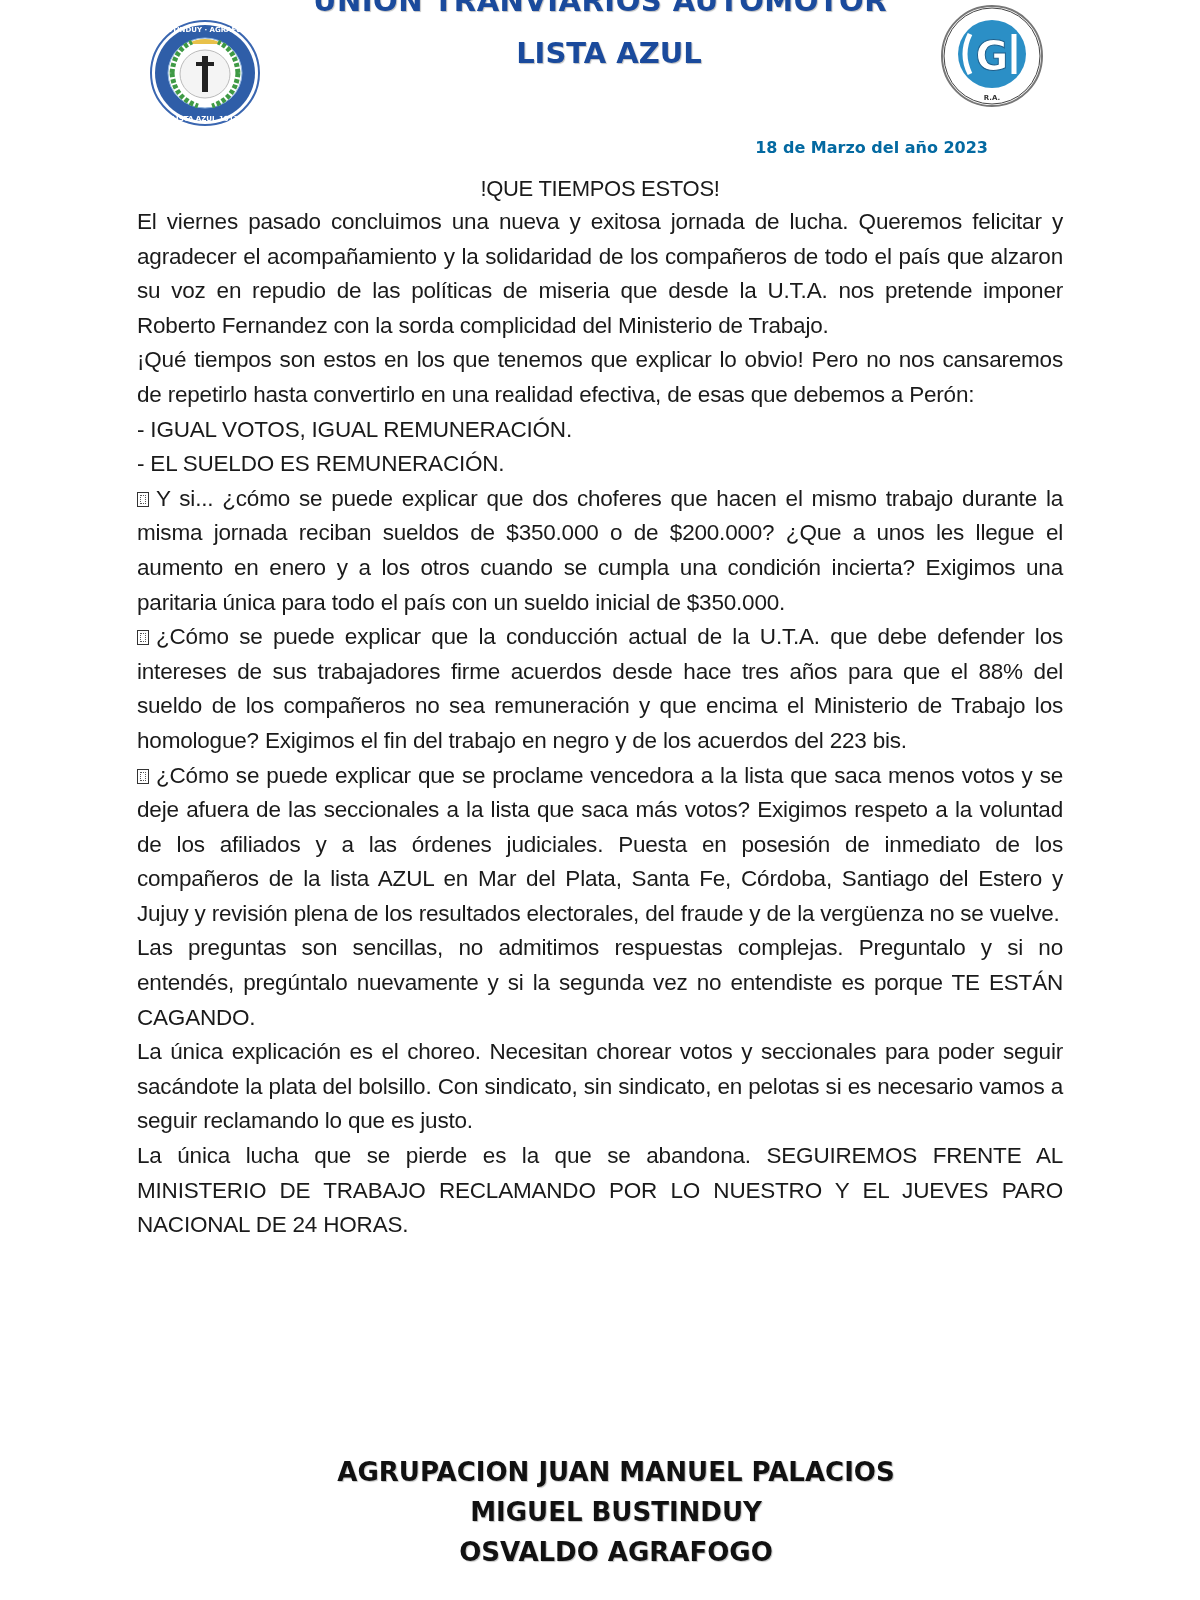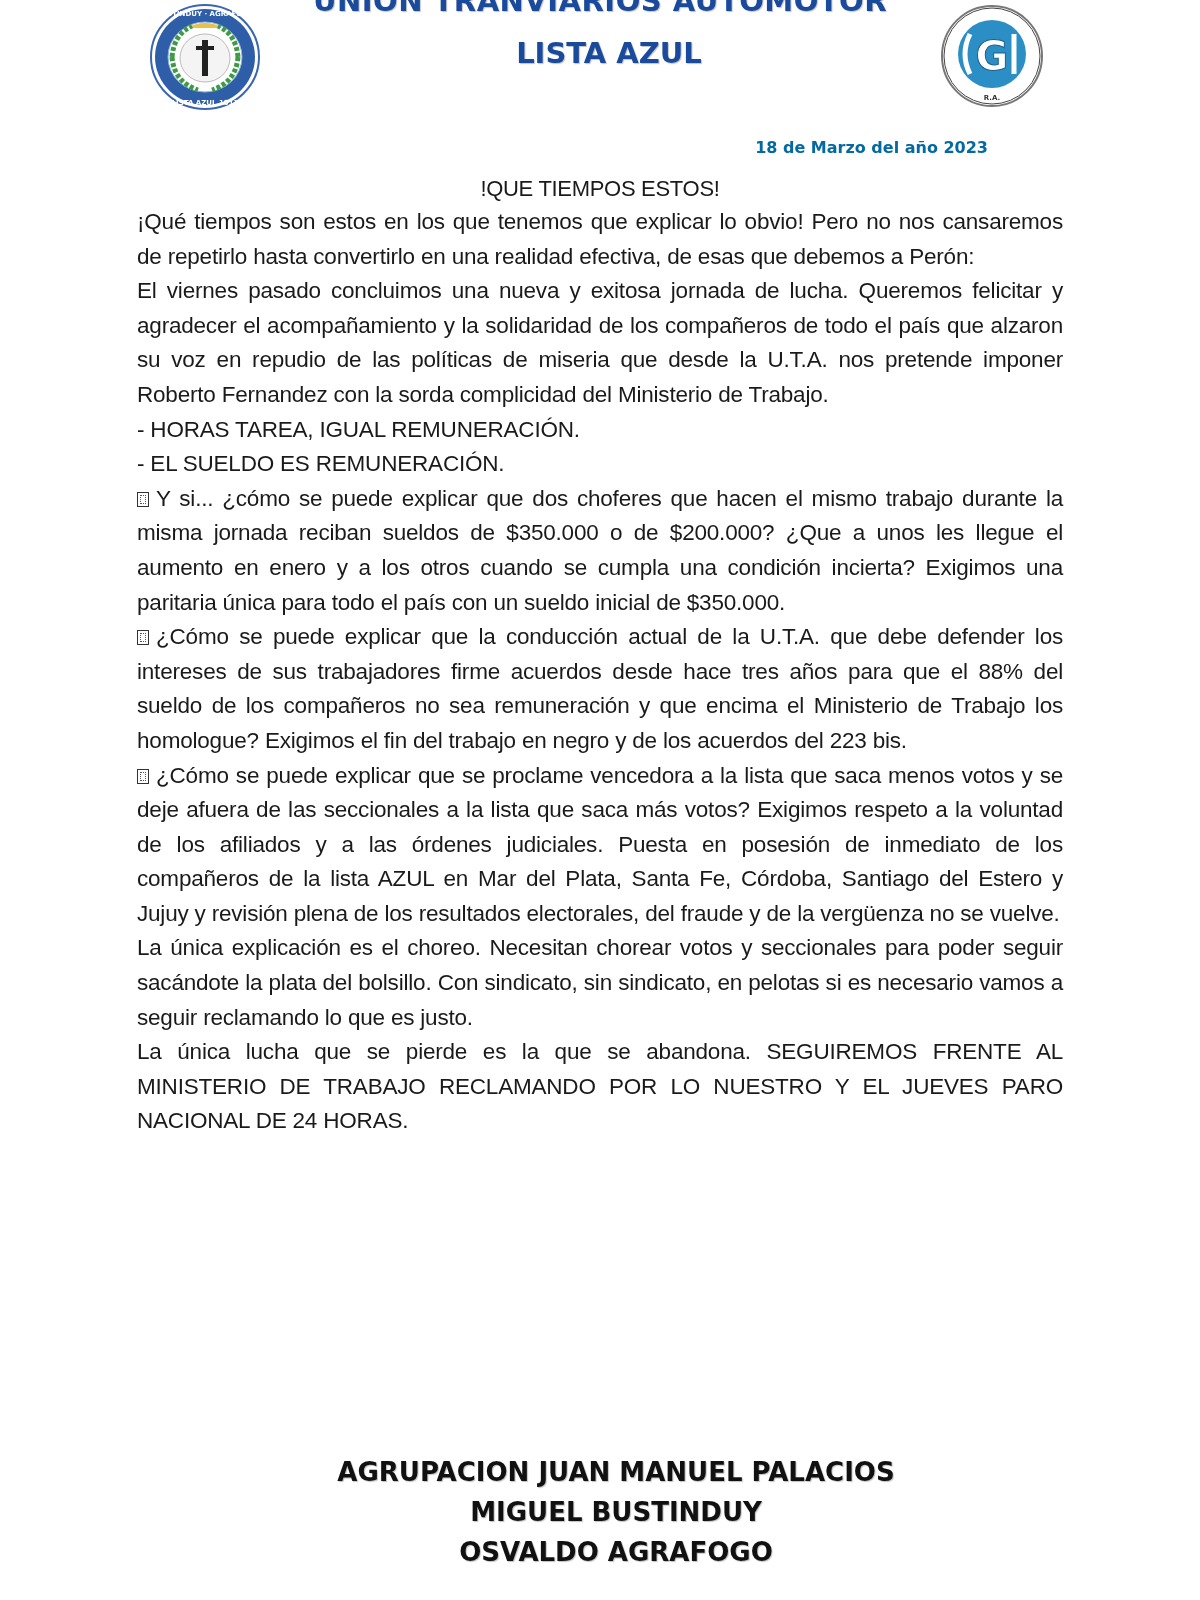--- a/index.html
+++ b/index.html
@@ -1,20 +1,20 @@
 <!DOCTYPE html>
 <html><head>
 <meta charset="utf-8">
 <style>
   html, body { margin: 0; padding: 0; background: #ffffff; }
   body { width: 1200px; height: 1600px; position: relative; overflow: hidden; font-family: "Liberation Sans", sans-serif; color: #1a1a1a; }
   .header { position: absolute; left: 0; top: 0; width: 1200px; height: 130px; }
   .title1 { position: absolute; left: 0; width: 1200px; top: -16px; text-align: center; font-family: "DejaVu Sans", sans-serif; font-weight: bold; font-size: 29px; color: #1a4a9c; letter-spacing: 0.5px; text-shadow: 1px 1px 1px rgba(0,0,0,0.25); white-space: nowrap; }
   .title2 { position: absolute; left: 0; width: 1200px; top: 36px; text-align: center; font-family: "DejaVu Sans", sans-serif; font-weight: bold; font-size: 29px; color: #1a4a9c; text-shadow: 1px 1px 1px rgba(0,0,0,0.25); padding-left: 9px; }
-  .logo-left { position: absolute; left: 148px; top: 2px; width: 114px; height: 110px; }
+  .logo-left { position: absolute; left: 148px; top: 18px; width: 114px; height: 110px; }
   .logo-right { position: absolute; left: 940px; top: 4px; width: 104px; height: 104px; }
   .date { position: absolute; right: 212px; top: 138px; font-family: "DejaVu Sans", sans-serif; font-weight: bold; font-size: 16px; color: #0369a1; }
   .doc-title { position: absolute; left: 0; width: 1200px; top: 176px; text-align: center; font-size: 22px; color: #1a1a1a; letter-spacing: -0.3px; }
   .body { position: absolute; left: 137px; top: 205px; width: 926px; font-size: 22.5px; line-height: 34.6px; color: #1a1a1a; letter-spacing: -0.2px; }
   .body p { margin: 0; text-align: justify; }
   .body .line-left { text-align: left; }
   .box { display: inline-block; width: 12px; height: 15px; border: 1.6px solid #333; box-sizing: border-box; vertical-align: -1px; margin-right: 7px; position: relative; }
   .box::after { content: ""; position: absolute; left: 2px; top: 2px; right: 2px; bottom: 2px; border: 1px dotted #555; }
   .sig { position: absolute; left: 0; width: 1232px; text-align: center; font-family: "DejaVu Sans", sans-serif; font-weight: bold; font-size: 26px; color: #111; text-shadow: 1px 1px 1px rgba(0,0,0,0.25); }
   .sig1 { top: 1457px; }
@@ -54,26 +54,27 @@
       <path d="M74 30 L74 70" fill="none" stroke="#ffffff" stroke-width="5"></path>
       <text x="52" y="96" font-size="7" text-anchor="middle" fill="#333" font-family="DejaVu Sans, sans-serif" font-weight="bold">R.A.</text>
     </svg>
   </div>
 </div>
 
 <div class="date">18 de Marzo del año 2023</div>
 <div class="doc-title">!QUE TIEMPOS ESTOS!</div>
 
 <div class="body">
+  <p>El viernes pasado concluimos una nueva y exitosa jornada de lucha. Queremos felicitar y agradecer el acompañamiento y la solidaridad de los compañeros de todo el país que alzaron su voz en repudio de las políticas de miseria que desde la U.T.A. nos pretende imponer Roberto Fernandez con la sorda complicidad del Ministerio de Trabajo.</p>
   <p>¡Qué tiempos son estos en los que tenemos que explicar lo obvio! Pero no nos cansaremos de repetirlo hasta convertirlo en una realidad efectiva, de esas que debemos a Perón:</p>
-  <p>El viernes pasado concluimos una nueva y exitosa jornada de lucha. Queremos felicitar y agradecer el acompañamiento y la solidaridad de los compañeros de todo el país que alzaron su voz en repudio de las políticas de miseria que desde la U.T.A. nos pretende imponer Roberto Fernandez con la sorda complicidad del Ministerio de Trabajo.</p>
-  <p class="line-left">- HORAS TAREA, IGUAL REMUNERACIÓN.</p>
+  <p class="line-left">- IGUAL VOTOS, IGUAL REMUNERACIÓN.</p>
   <p class="line-left">- EL SUELDO ES REMUNERACIÓN.</p>
   <p><span class="box"></span><span>Y si... ¿cómo se puede explicar que dos choferes que hacen el mismo trabajo durante la misma jornada reciban sueldos de $350.000 o de $200.000? ¿Que a unos les llegue el aumento en enero y a los otros cuando se cumpla una condición incierta? Exigimos una paritaria única para todo el país con un sueldo inicial de $350.000.</span></p>
   <p><span class="box"></span><span>¿Cómo se puede explicar que la conducción actual de la U.T.A. que debe defender los intereses de sus trabajadores firme acuerdos desde hace tres años para que el 88% del sueldo de los compañeros no sea remuneración y que encima el Ministerio de Trabajo los homologue? Exigimos el fin del trabajo en negro y de los acuerdos del 223 bis.</span></p>
   <p><span class="box"></span><span>¿Cómo se puede explicar que se proclame vencedora a la lista que saca menos votos y se deje afuera de las seccionales a la lista que saca más votos? Exigimos respeto a la voluntad de los afiliados y a las órdenes judiciales. Puesta en posesión de inmediato de los compañeros de la lista AZUL en Mar del Plata, Santa Fe, Córdoba, Santiago del Estero y Jujuy y revisión plena de los resultados electorales, del fraude y de la vergüenza no se vuelve.</span></p>
+  <p>Las preguntas son sencillas, no admitimos respuestas complejas. Preguntalo y si no entendés, pregúntalo nuevamente y si la segunda vez no entendiste es porque TE ESTÁN CAGANDO.</p>
   <p>La única explicación es el choreo. Necesitan chorear votos y seccionales para poder seguir sacándote la plata del bolsillo. Con sindicato, sin sindicato, en pelotas si es necesario vamos a seguir reclamando lo que es justo.</p>
   <p>La única lucha que se pierde es la que se abandona. SEGUIREMOS FRENTE AL MINISTERIO DE TRABAJO RECLAMANDO POR LO NUESTRO Y EL JUEVES PARO NACIONAL DE 24 HORAS.</p>
 </div>
 
 <div class="sig sig1">AGRUPACION JUAN MANUEL PALACIOS</div>
 <div class="sig sig2">MIGUEL BUSTINDUY</div>
 <div class="sig sig3">OSVALDO AGRAFOGO</div>
 
 </body></html>

